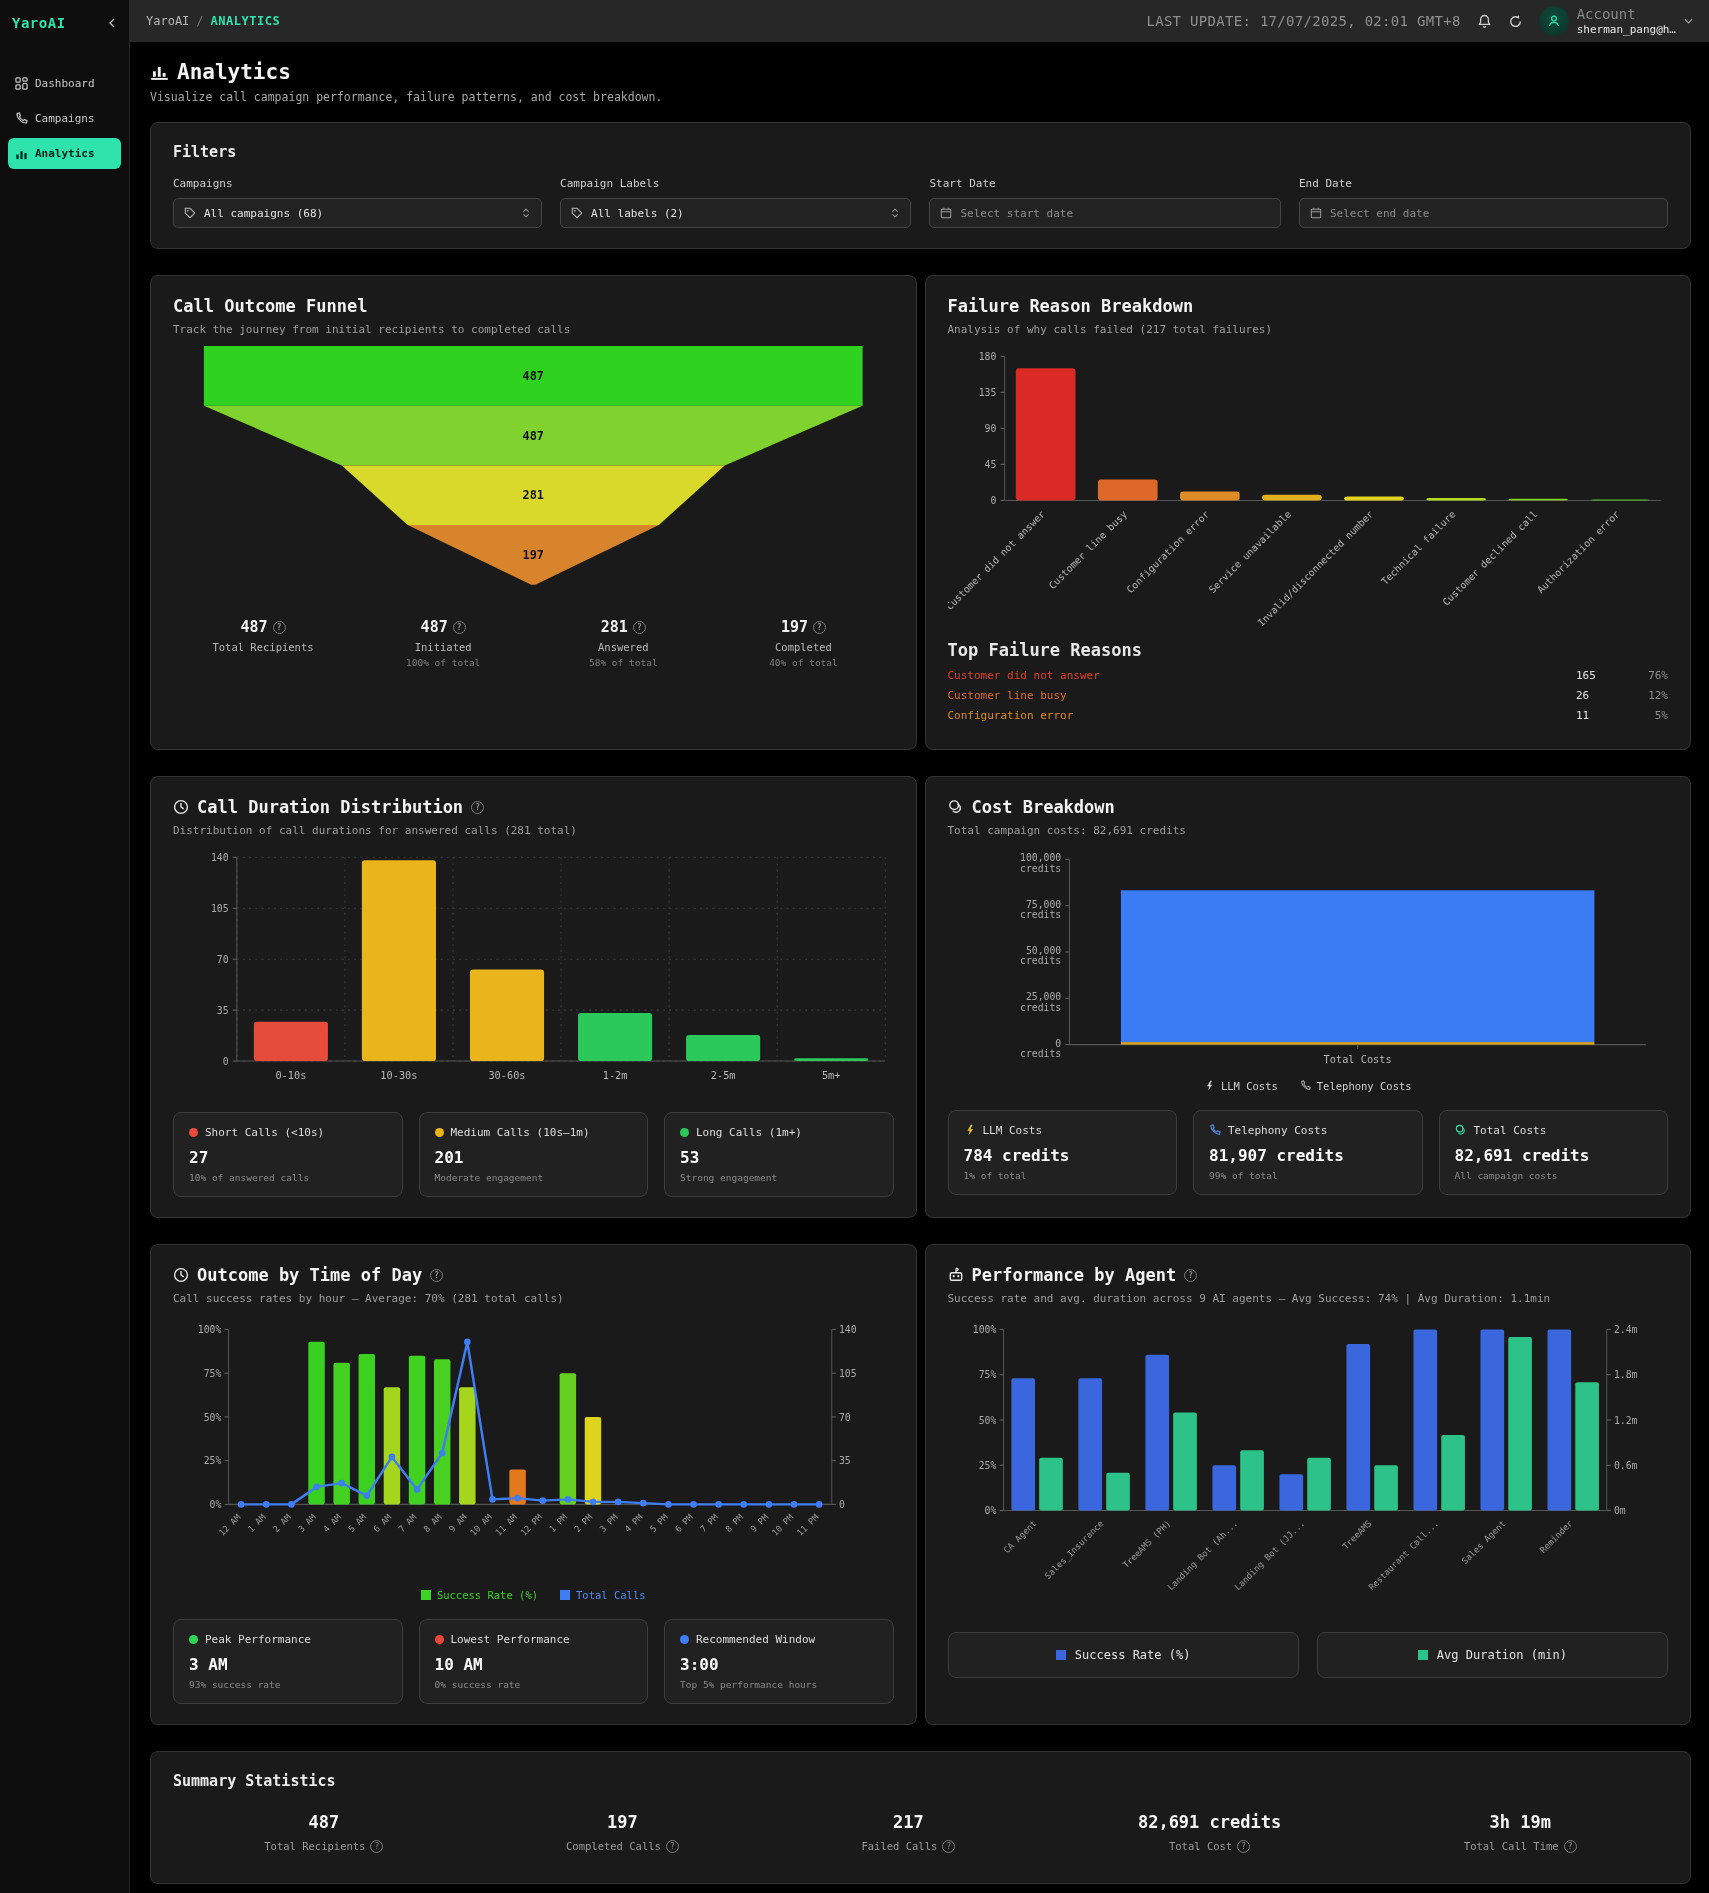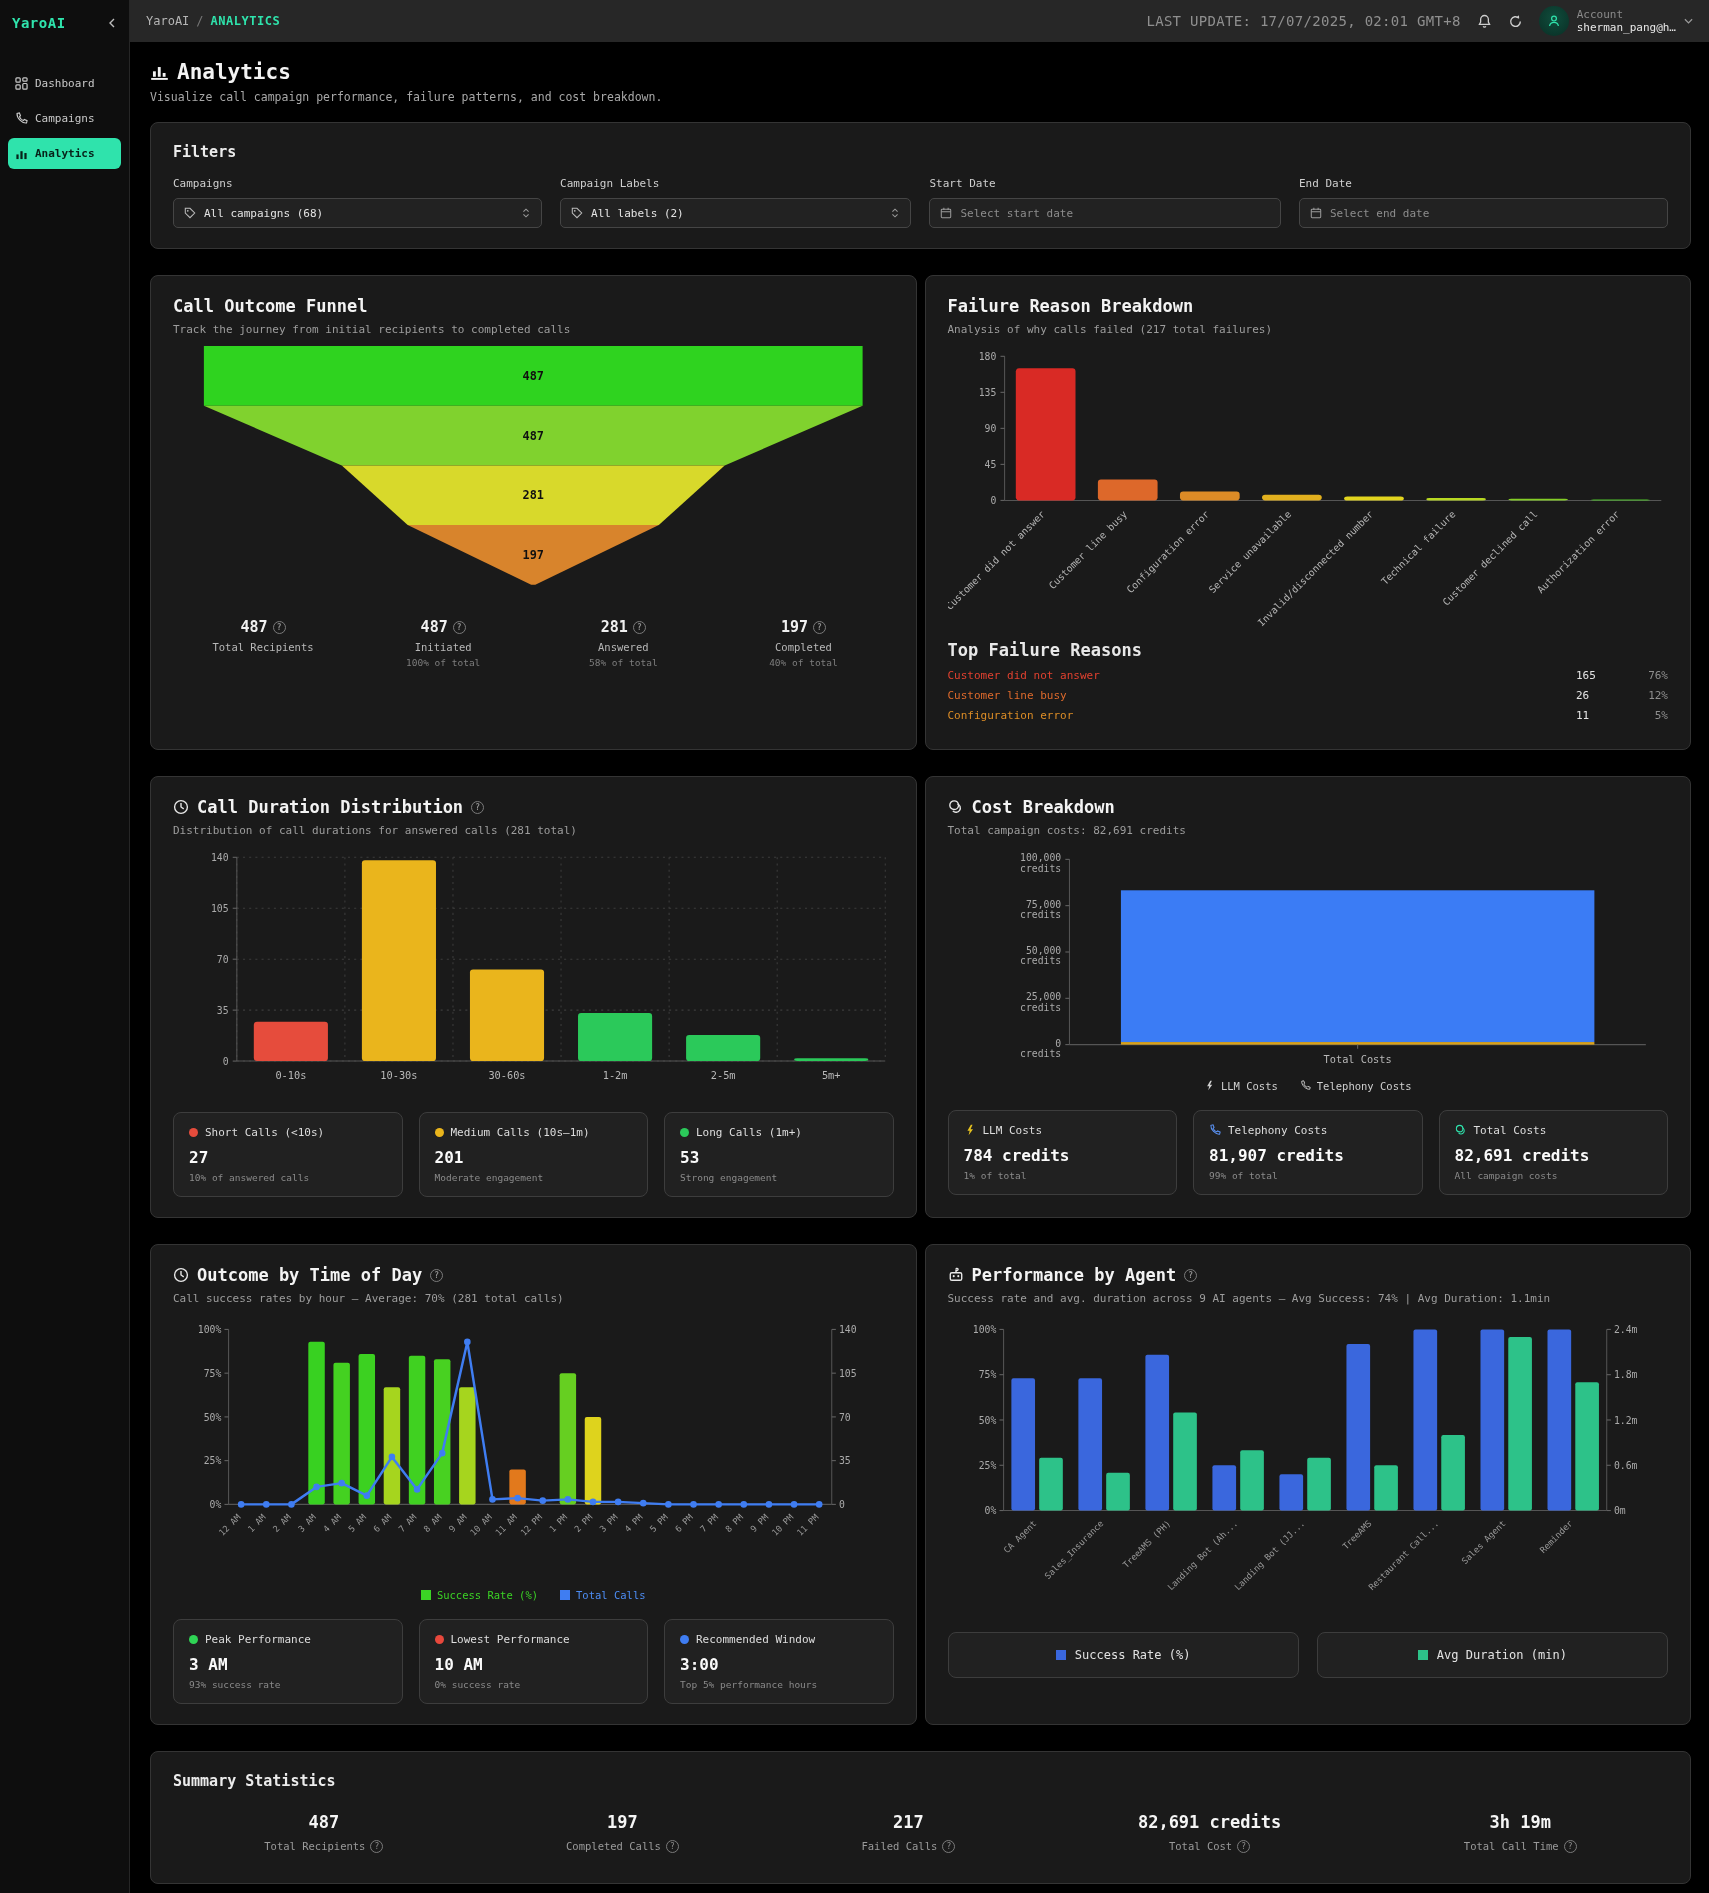--- a/index.html
+++ b/index.html
@@ -20,21 +20,21 @@
   .topbar{height:42px;background:#272727;display:flex;align-items:center;justify-content:space-between;padding:0 16px;}
   .crumb{font-size:12px;display:flex;gap:7px;align-items:center;}
   .crumb .root{color:#b5b5b5;}
   .crumb .sep{color:#777;}
   .crumb .cur{color:#2fe3ac;font-weight:bold;letter-spacing:.5px;}
   .top-right{display:flex;align-items:center;gap:16px;}
   .last-update{font-size:14px;color:#8f8f8f;letter-spacing:.3px;}
   .icon-btn{color:#cfcfcf;display:flex;align-items:center;cursor:pointer;background:none;border:none;padding:0;}
   .account{display:flex;align-items:center;gap:8px;cursor:pointer;}
   .avatar{width:30px;height:30px;border-radius:50%;background:radial-gradient(circle at 50% 40%,#0f4d3c,#0a2e25);display:flex;align-items:center;justify-content:center;color:#2fe3ac;}
-  .acct-label{font-size:11px;color:#8a8a8a;line-height:1.2;}
+  .acct-label{font-size:14px;color:#8a8a8a;line-height:1.2;}
   .acct-mail{font-size:11px;color:#e8e8e8;line-height:1.2;}
   .chev{color:#9a9a9a;font-size:10px;}
   
   .content{padding:14px 18px 24px 20px;background:#000;}
   .page-head{margin:4px 0 18px 0;}
   .page-title{display:flex;align-items:center;gap:8px;font-size:21px;font-weight:bold;color:#f3f3f3;}
   .page-sub{margin-top:6px;font-size:11.5px;color:#a8a8a8;}
   .card{background:#1a1a1a;border:1px solid #343434;border-radius:8px;padding:20px 22px;}
   .filters-card{margin-bottom:26px;}
   .filters-title{font-size:15px;font-weight:bold;margin-bottom:16px;}

